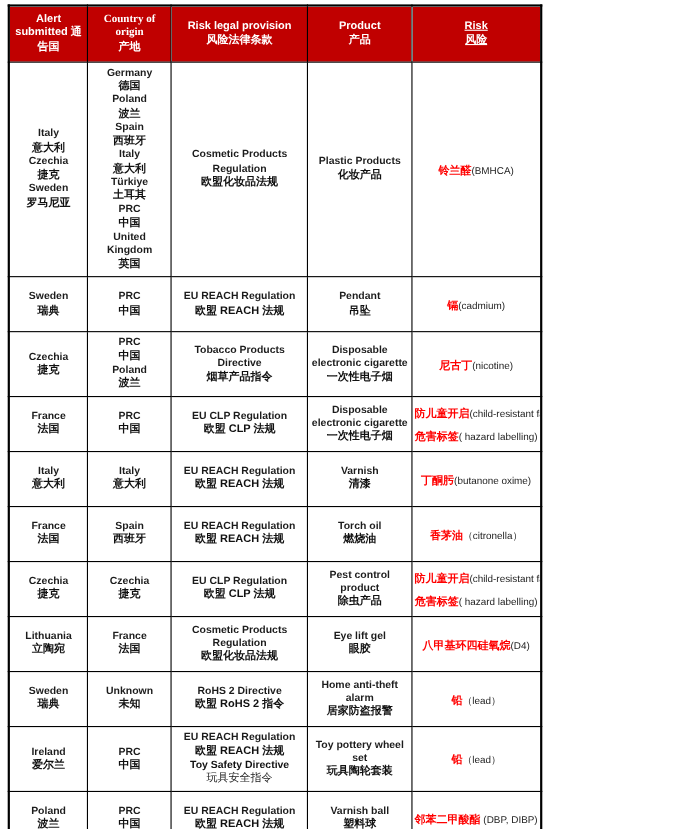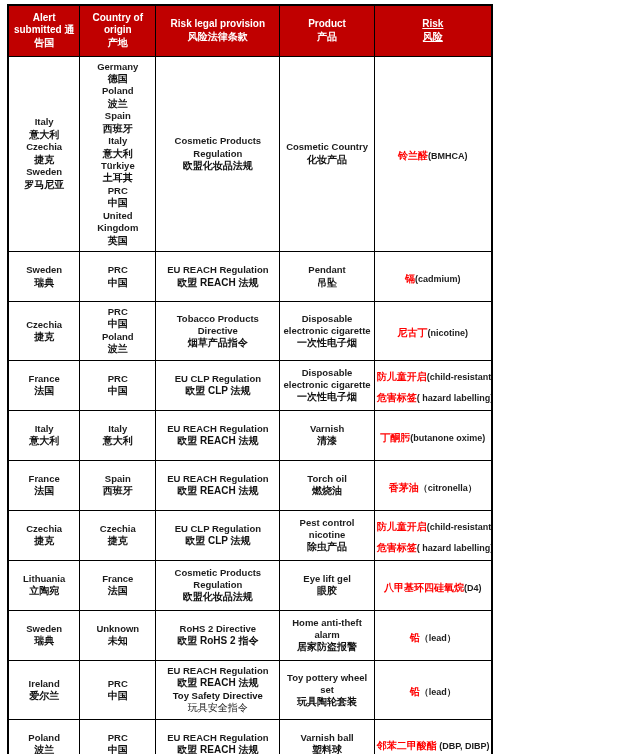--- a/index.html
+++ b/index.html
@@ -22,21 +22,21 @@
   }
   .alert-table th, .alert-table td{
     border:1px solid #000000;
     text-align:center;
     vertical-align:middle;
     padding:4px 2px;
     line-height:1.28;
     overflow:hidden;
   }
   .col-alert{width:14.5%;}
-  .col-origin{width:15.5%;}
+  .col-origin{width:15.5%;font-family:Liberation Serif, serif;}
   .col-provision{width:26%;margin-top:36px;}
   .col-product{width:19.5%;margin-top:34px;}
   .col-risk{width:24.5%;text-decoration:underline;}
 
   thead tr{height:51px;}
   thead th{
     background:#c00000;
     color:#ffffff;
     font-weight:bold;
     font-size:10px;
@@ -45,21 +45,21 @@
   }
   tbody tr{height:50px;}
 
   .ln-en{font-size:9.5px; color:#1c1c1c; font-weight:bold;}
   .ln-zh{font-size:10px; color:#111111; font-weight:bold;}
   .ln-enb{font-size:9.5px; color:#111111; font-weight:bold;text-align:center;}
   .ln-zhr{font-size:10px; color:#1c1c1c; font-weight:normal;}
 
   .risk-line{white-space:nowrap;}
   .risk-red{color:#ff0000; font-weight:bold; font-size:10px;}
-  .risk-black{color:#1c1c1c; font-weight:bold; font-size:9px;}
+  .risk-black{color:#1c1c1c; font-weight:normal; font-size:9px;}
 </style>
 </head>
 <body>
 
 <div class="page">
   <table class="alert-table">
     <thead>
       <tr>
         <th class="col-alert">
           <div>Alert submitted 通</div>
@@ -107,21 +107,21 @@
             <div class="ln-en">PRC</div>
             <div class="ln-zh">中国</div>
             <div class="ln-en">United Kingdom</div>
             <div class="ln-zh">英国</div>
           </td>
           <td>
             <div class="ln-en">Cosmetic Products Regulation</div>
             <div class="ln-zh">欧盟化妆品法规</div>
           </td>
           <td>
-            <div class="ln-en">Cosmetic Country</div>
+            <div class="ln-en">Plastic Products</div>
             <div class="ln-zh">化妆产品</div>
           </td>
           <td>
             <div class="risk-line"><span class="risk-red">铃兰醛</span><span class="risk-black">(BMHCA)</span></div>
           </td>
         </tr>
         <tr>
           <td>
             <div class="ln-en">Sweden</div>
             <div class="ln-zh">瑞典</div>
@@ -236,21 +236,21 @@
           </td>
           <td>
             <div class="ln-en">Czechia</div>
             <div class="ln-zh">捷克</div>
           </td>
           <td>
             <div class="ln-en">EU CLP Regulation</div>
             <div class="ln-zh">欧盟 CLP 法规</div>
           </td>
           <td>
-            <div class="ln-en">Pest control nicotine</div>
+            <div class="ln-en">Pest control product</div>
             <div class="ln-zh">除虫产品</div>
           </td>
           <td>
             <div class="risk-line"><span class="risk-red">防儿童开启</span><span class="risk-black">(child-resistant fastening)</span></div>
             <div class="risk-line"><span class="risk-red">危害标签</span><span class="risk-black">( hazard labelling)</span></div>
           </td>
         </tr>
         <tr>
           <td>
             <div class="ln-en">Lithuania</div>

